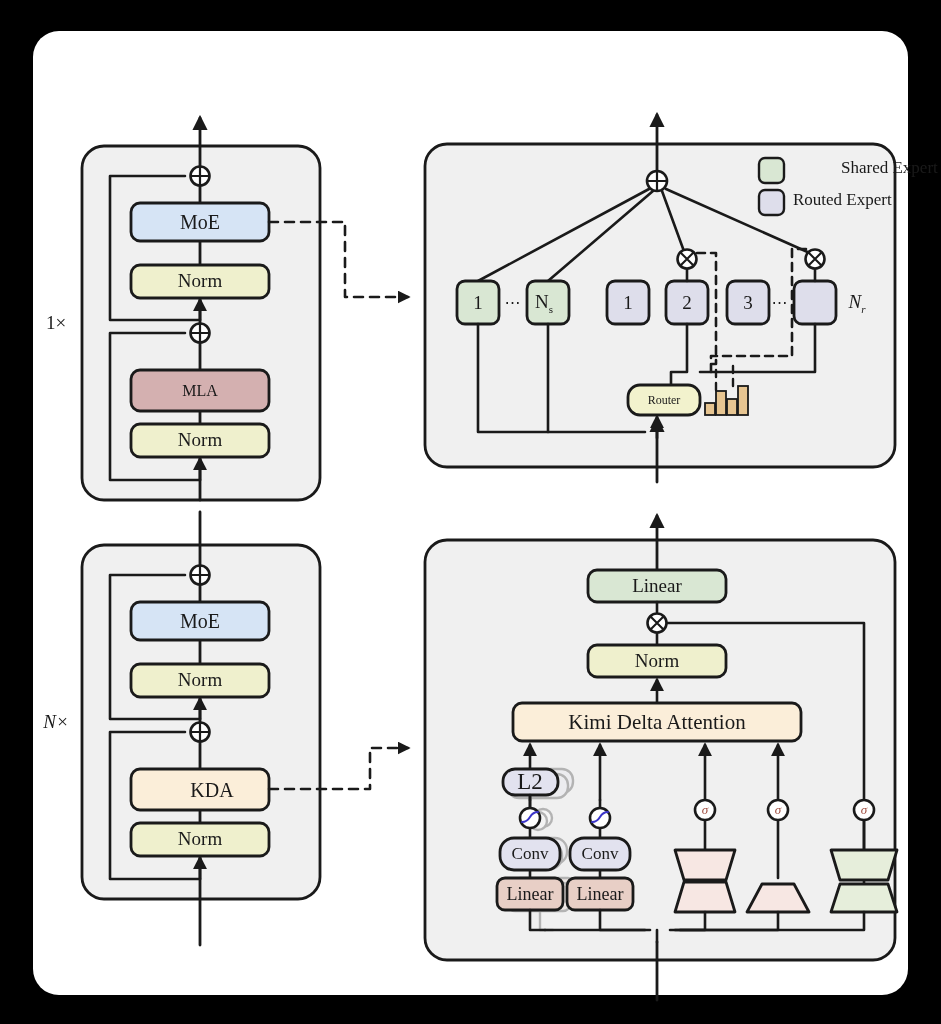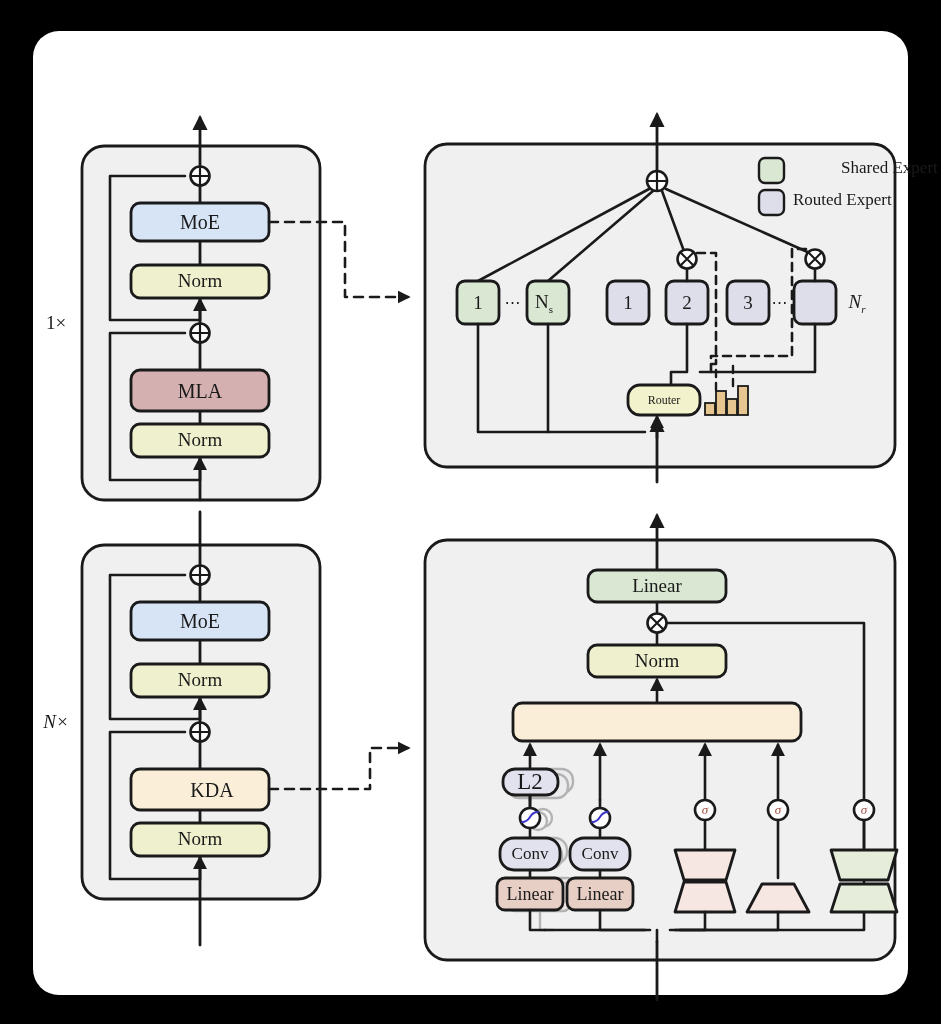--- a/index.html
+++ b/index.html
@@ -226,21 +226,21 @@
     <path d="M545 930 L650 930"></path>
     <path d="M657 942 L657 930"></path>
   </g>
 </svg>
 
 <div class="lbl ctr" style="left:56px;top:323px;font-size:19px;">1×</div>
 <div class="lbl ctr" style="left:56px;top:722px;font-size:19px;font-style:italic;">N×</div>
 
 <div class="lbl ctr" style="left:200px;top:222px;font-size:20px;">MoE</div>
 <div class="lbl ctr" style="left:200px;top:281px;font-size:19px;">Norm</div>
-<div class="lbl ctr" style="left:200px;top:391px;font-size:20px;">MLA</div>
+<div class="lbl ctr" style="left:200px;top:391px;font-size:16px;">MLA</div>
 <div class="lbl ctr" style="left:200px;top:440px;font-size:19px;">Norm</div>
 
 <div class="lbl ctr" style="left:200px;top:621px;font-size:20px;">MoE</div>
 <div class="lbl ctr" style="left:200px;top:680px;font-size:19px;">Norm</div>
 <div class="lbl ctr" style="left:212px;top:790px;font-size:20px;">KDA</div>
 <div class="lbl ctr" style="left:200px;top:839px;font-size:19px;">Norm</div>
 
 <div class="lbl" style="left:793px;top:158px;font-size:17px;margin-left:48px;">Shared Expert</div>
 <div class="lbl" style="left:793px;top:190px;font-size:17px;">Routed Expert</div>
 
@@ -251,20 +251,21 @@
 <div class="lbl ctr" style="left:628px;top:303px;font-size:19px;">1</div>
 <div class="lbl ctr" style="left:687px;top:303px;font-size:19px;">2</div>
 <div class="lbl ctr" style="left:748px;top:303px;font-size:19px;">3</div>
 <div class="lbl ctr" style="left:812px;top:303px;font-size:19px;font-style:italic;margin-left:45px;"><span>N</span><sub style="font-size:11px;">r</sub></div>
 <div class="lbl ctr" style="left:780px;top:302px;font-size:16px;letter-spacing:1px;">⋯</div>
 
 <div class="lbl ctr" style="left:664px;top:400px;font-size:12px;">Router</div>
 
 <div class="lbl ctr" style="left:657px;top:586px;font-size:19px;">Linear</div>
 <div class="lbl ctr" style="left:657px;top:661px;font-size:19px;">Norm</div>
+<div class="lbl ctr" style="left:657px;top:722px;font-size:21px;">Kimi Delta Attention</div>
 
 <div class="lbl ctr" style="left:530px;top:782px;font-size:23px;">L2</div>
 <div class="lbl ctr" style="left:530px;top:854px;font-size:17px;">Conv</div>
 <div class="lbl ctr" style="left:530px;top:894px;font-size:18px;">Linear</div>
 
 <div class="lbl ctr" style="left:600px;top:854px;font-size:17px;">Conv</div>
 <div class="lbl ctr" style="left:600px;top:894px;font-size:18px;">Linear</div>
 
 <div class="lbl ctr" style="left:705px;top:810px;font-size:13px;font-style:italic;color:#9e4a3c;">σ</div>
 <div class="lbl ctr" style="left:778px;top:810px;font-size:13px;font-style:italic;color:#9e4a3c;">σ</div>

